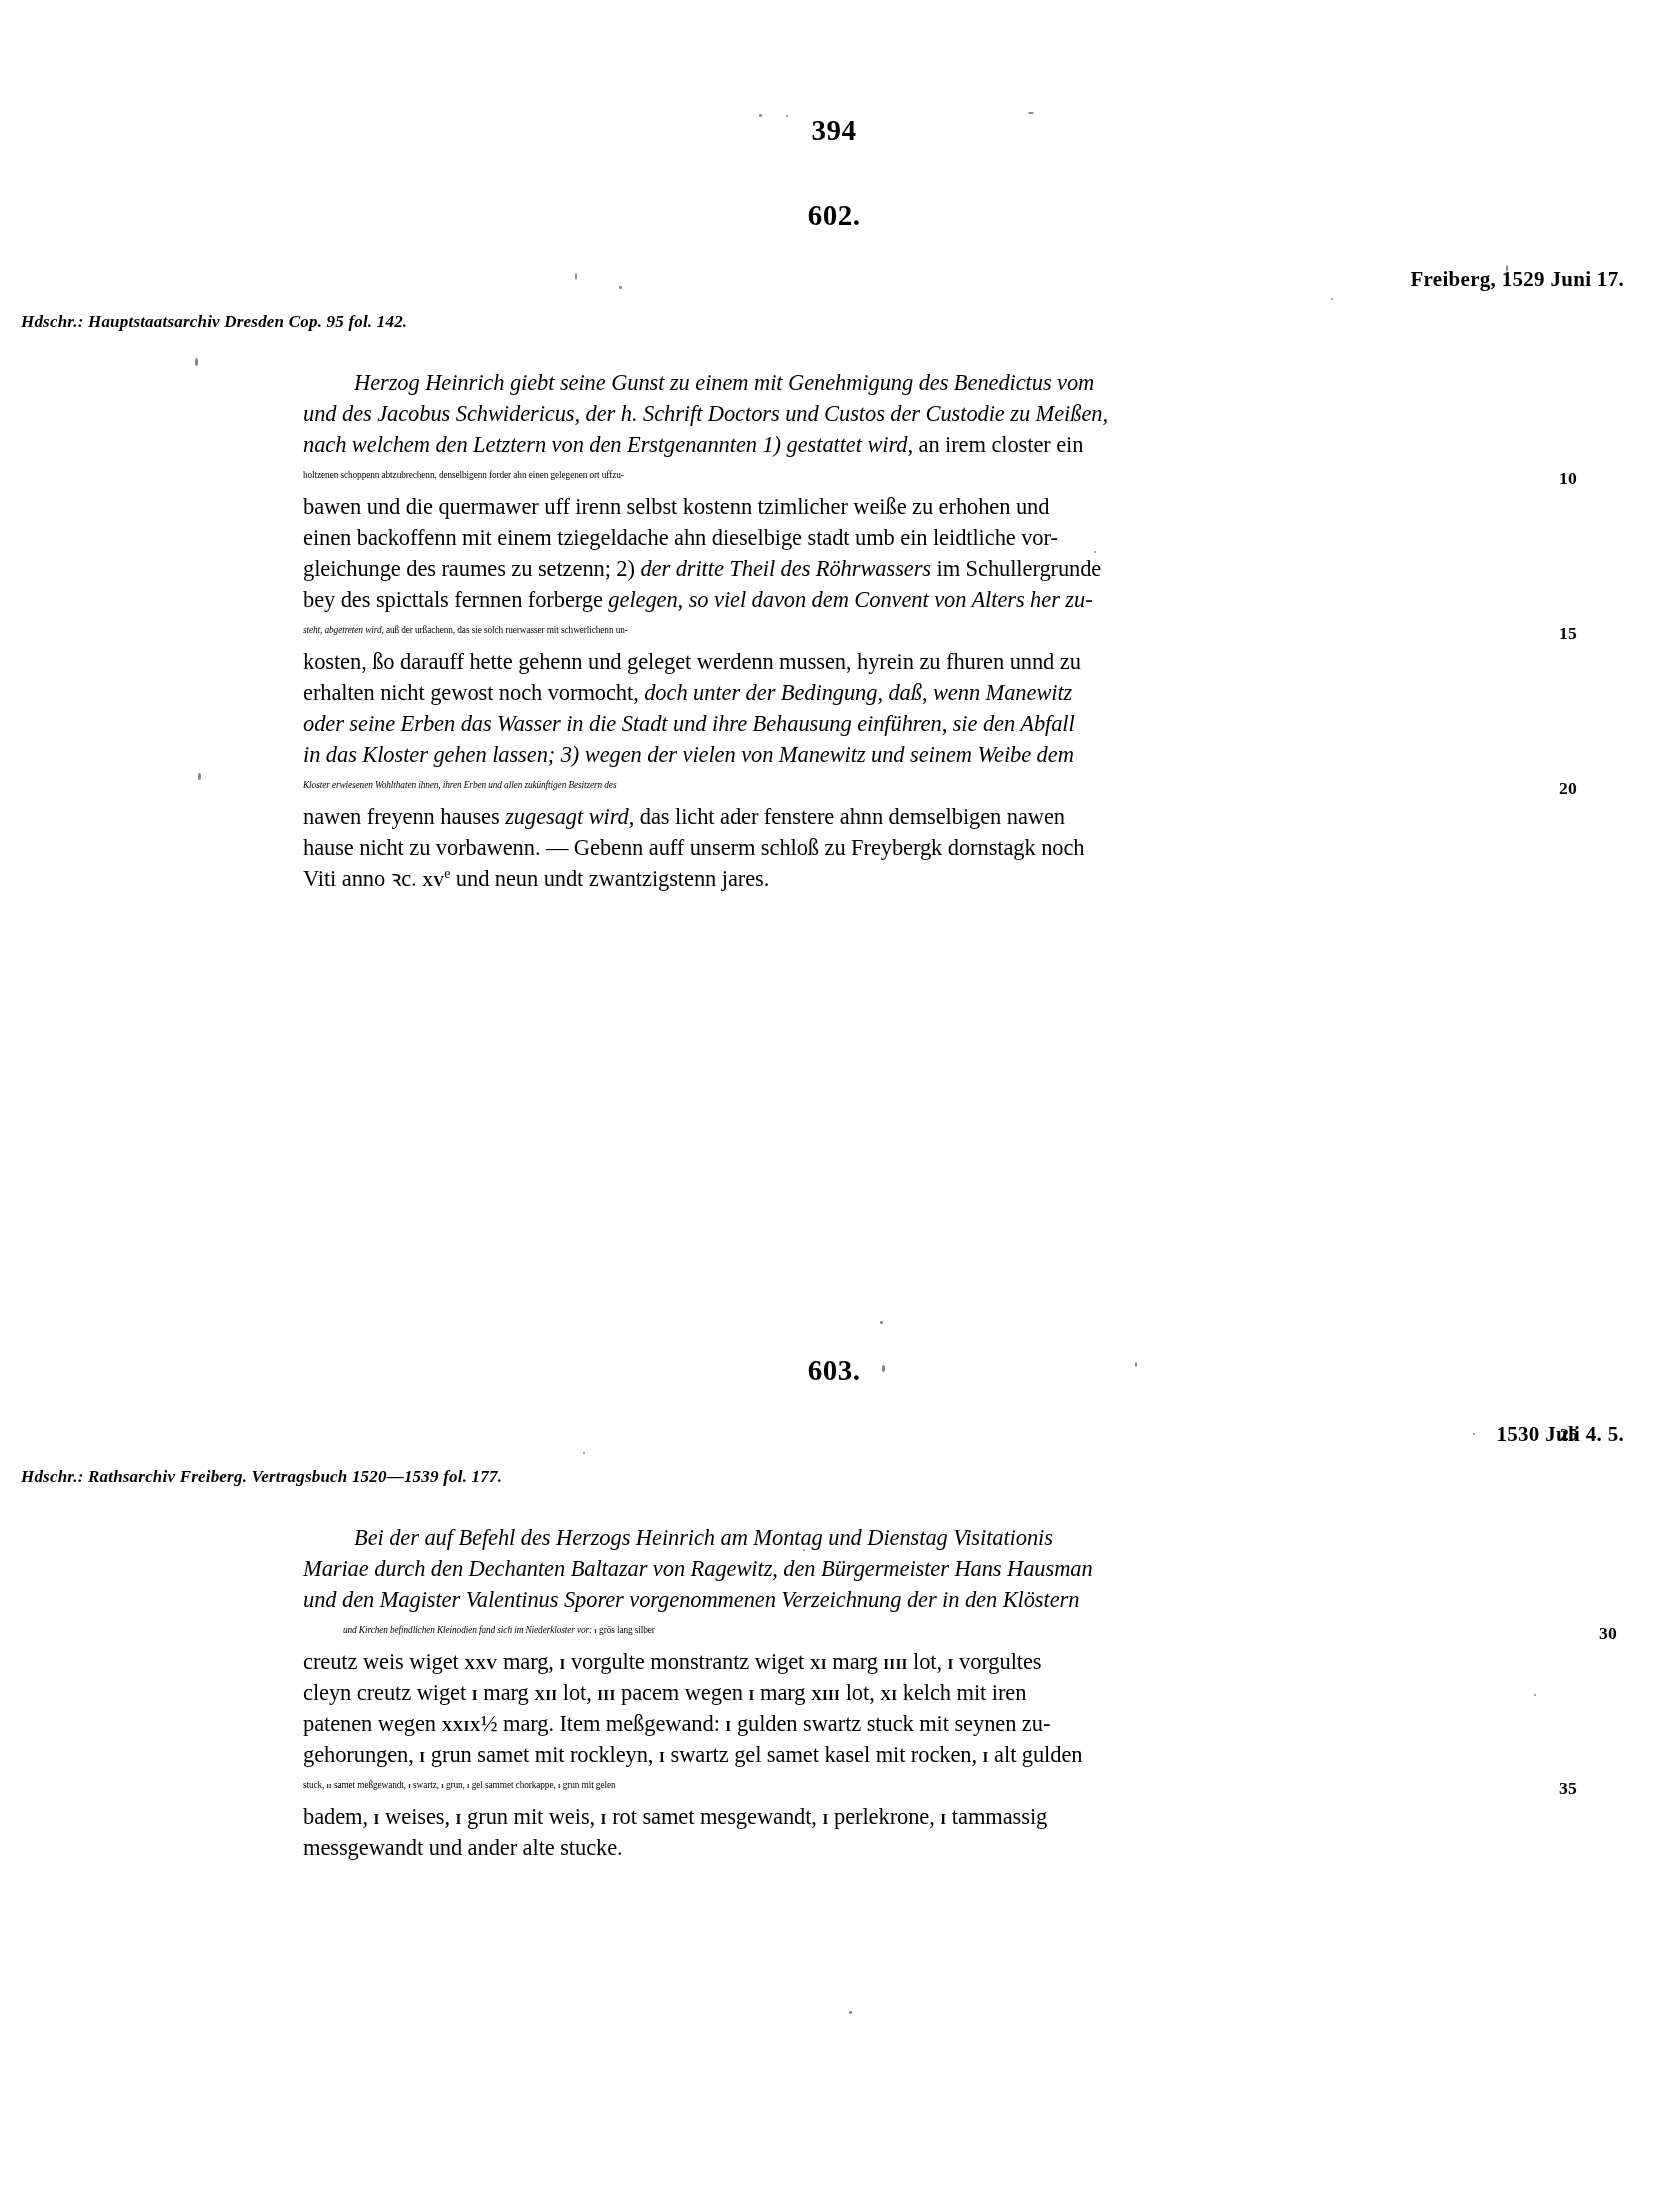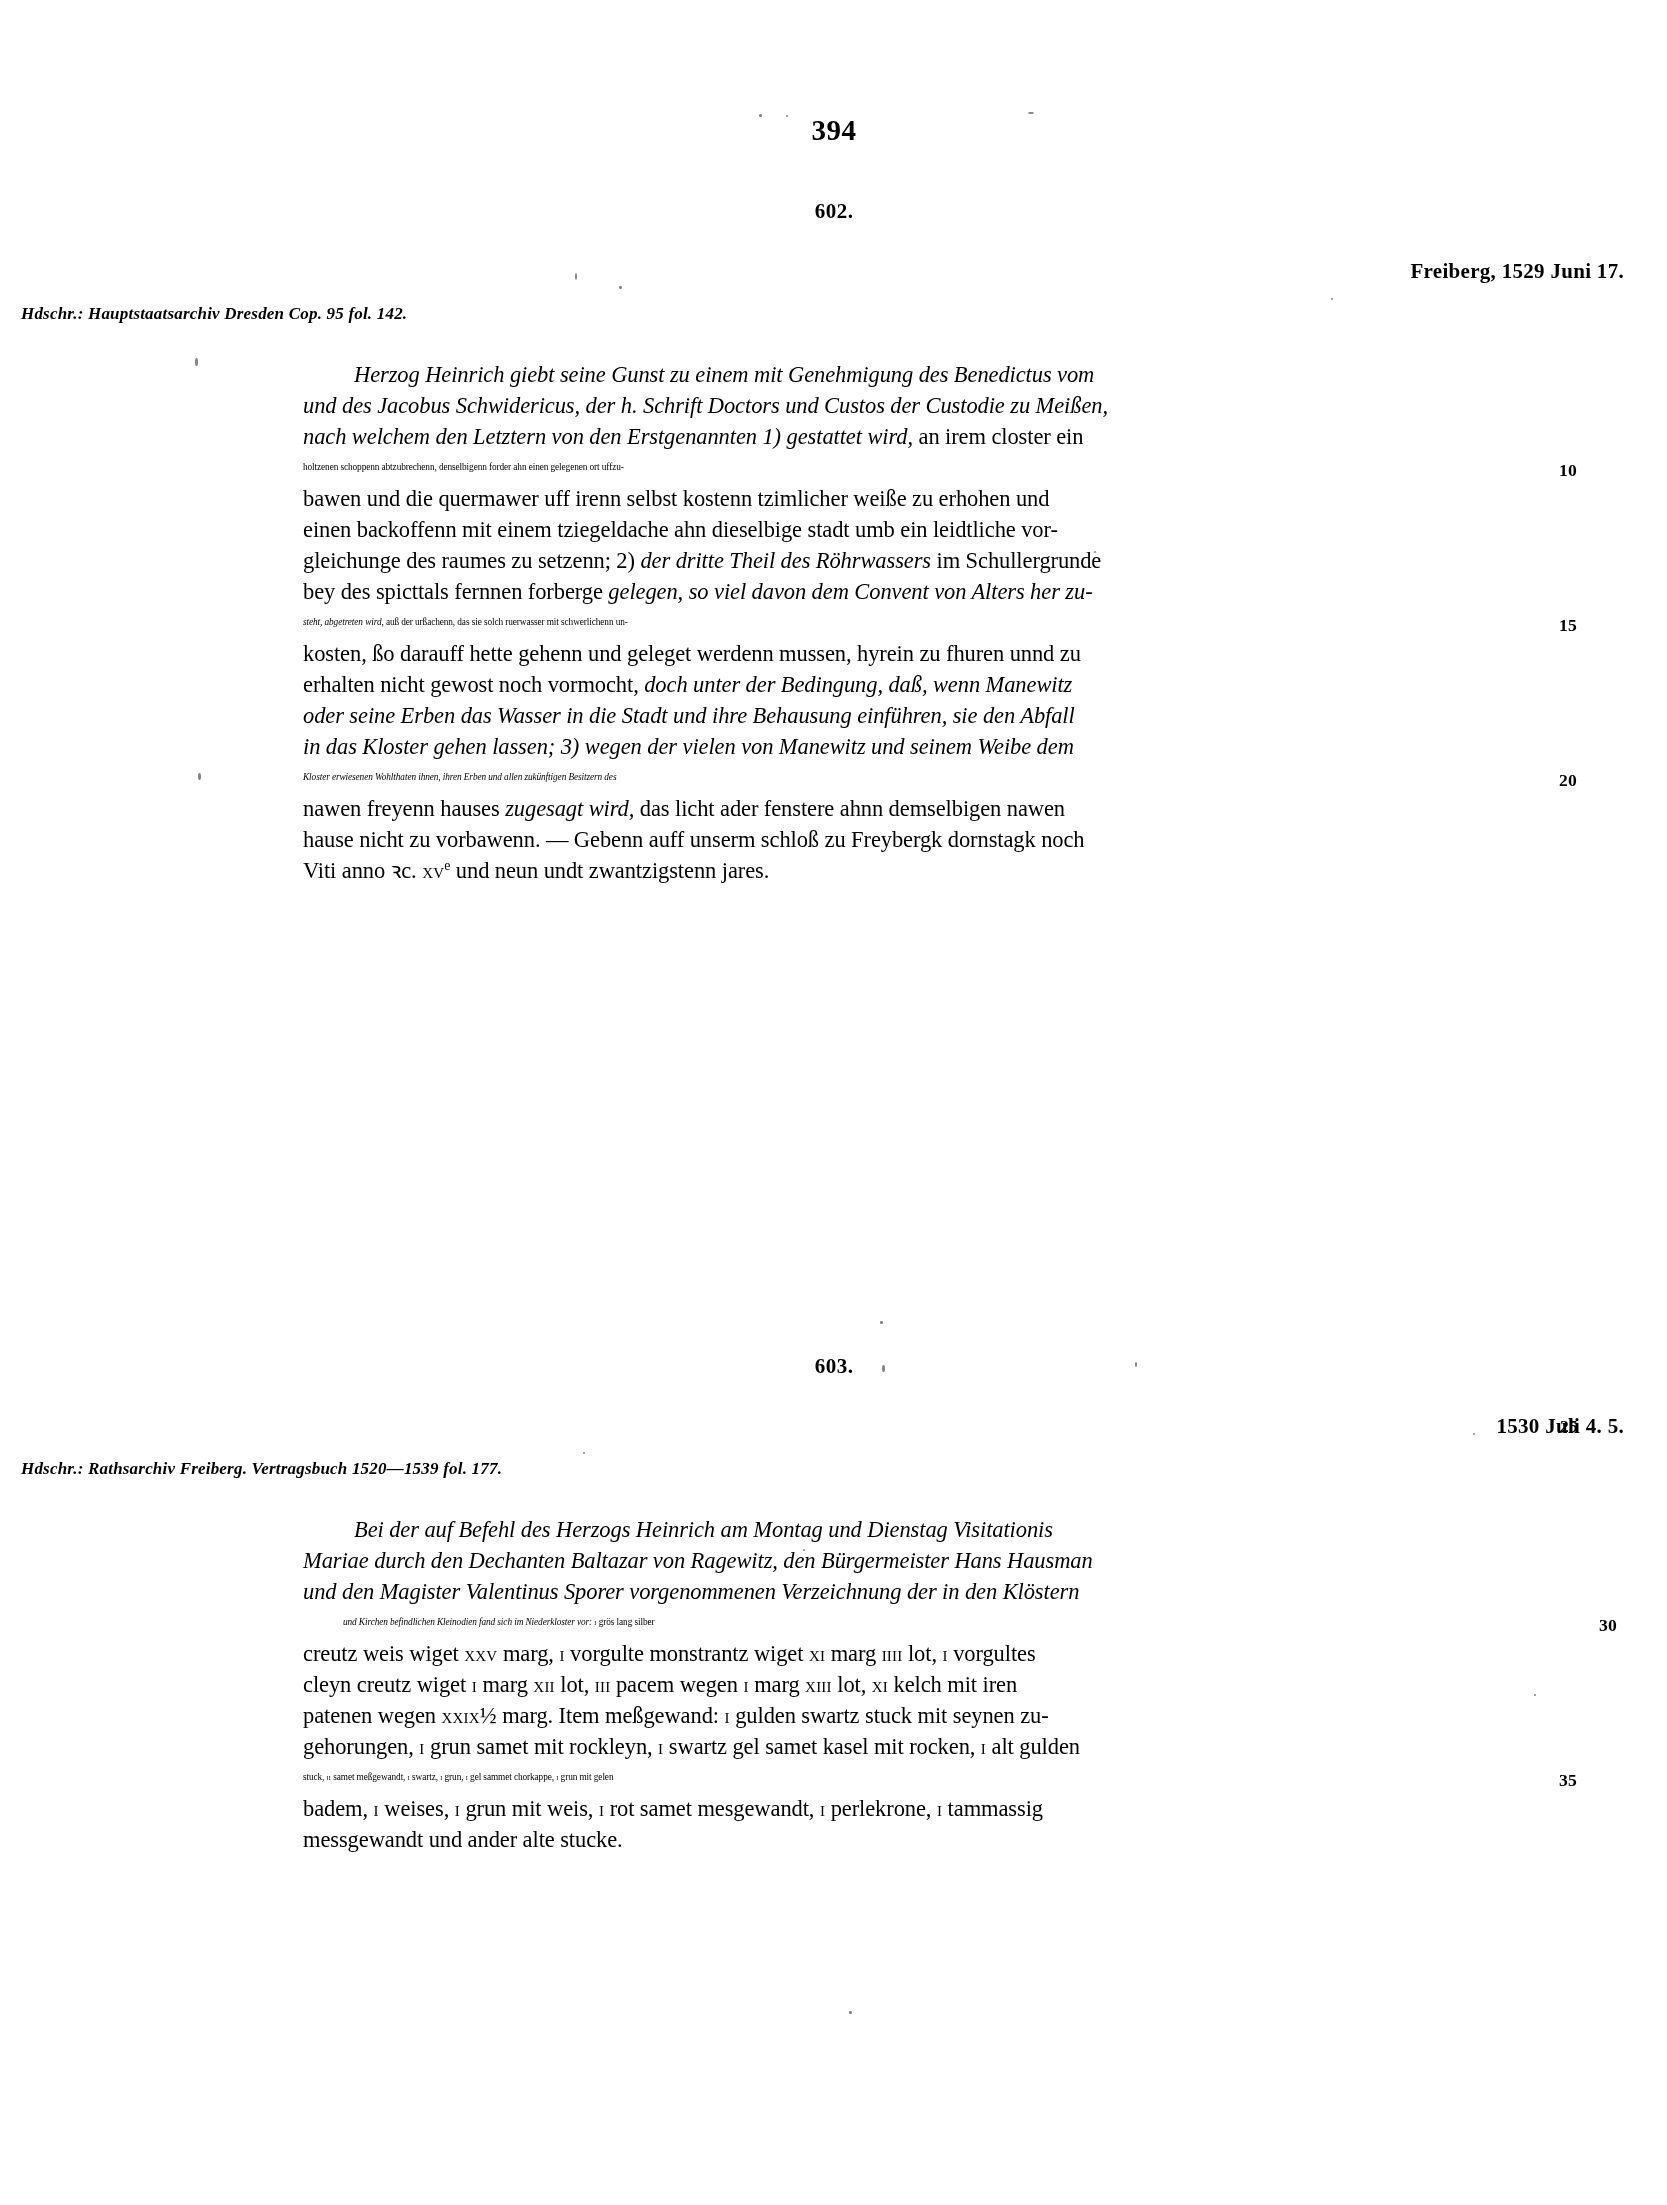--- a/index.html
+++ b/index.html
@@ -33,21 +33,21 @@
     width: 1668px;
     text-align: center;
     font-size: 29px;
     font-weight: 700;
     letter-spacing: 0.5px;
   }
   
   .sec-no {
     width: 100%;
     text-align: center;
-    font-size: 21px;
+    font-size: 29px;
     font-weight: 700;
     letter-spacing: 0.5px;
   }
   .doc-date {
     text-align: right;
     font-size: 21px;
     font-weight: 700;
     letter-spacing: 0.3px;
     padding-right: 44px;
     position: relative;
@@ -76,20 +76,21 @@
     top: 3.3px;
     font-size: 17.6px;
     font-weight: 700;
     font-style: normal;
     letter-spacing: 0.3px;
   }
   .sc {
     font-variant: small-caps;
     font-size: 0.95em;
     letter-spacing: 0.2px;
+    font-weight: bold;
   }
   sup {
     font-size: 0.62em;
     vertical-align: super;
     line-height: 0;
   }
   .gap-sm { height: 20px; }
   .gap-md { height: 35px; }
   
   .speck {

